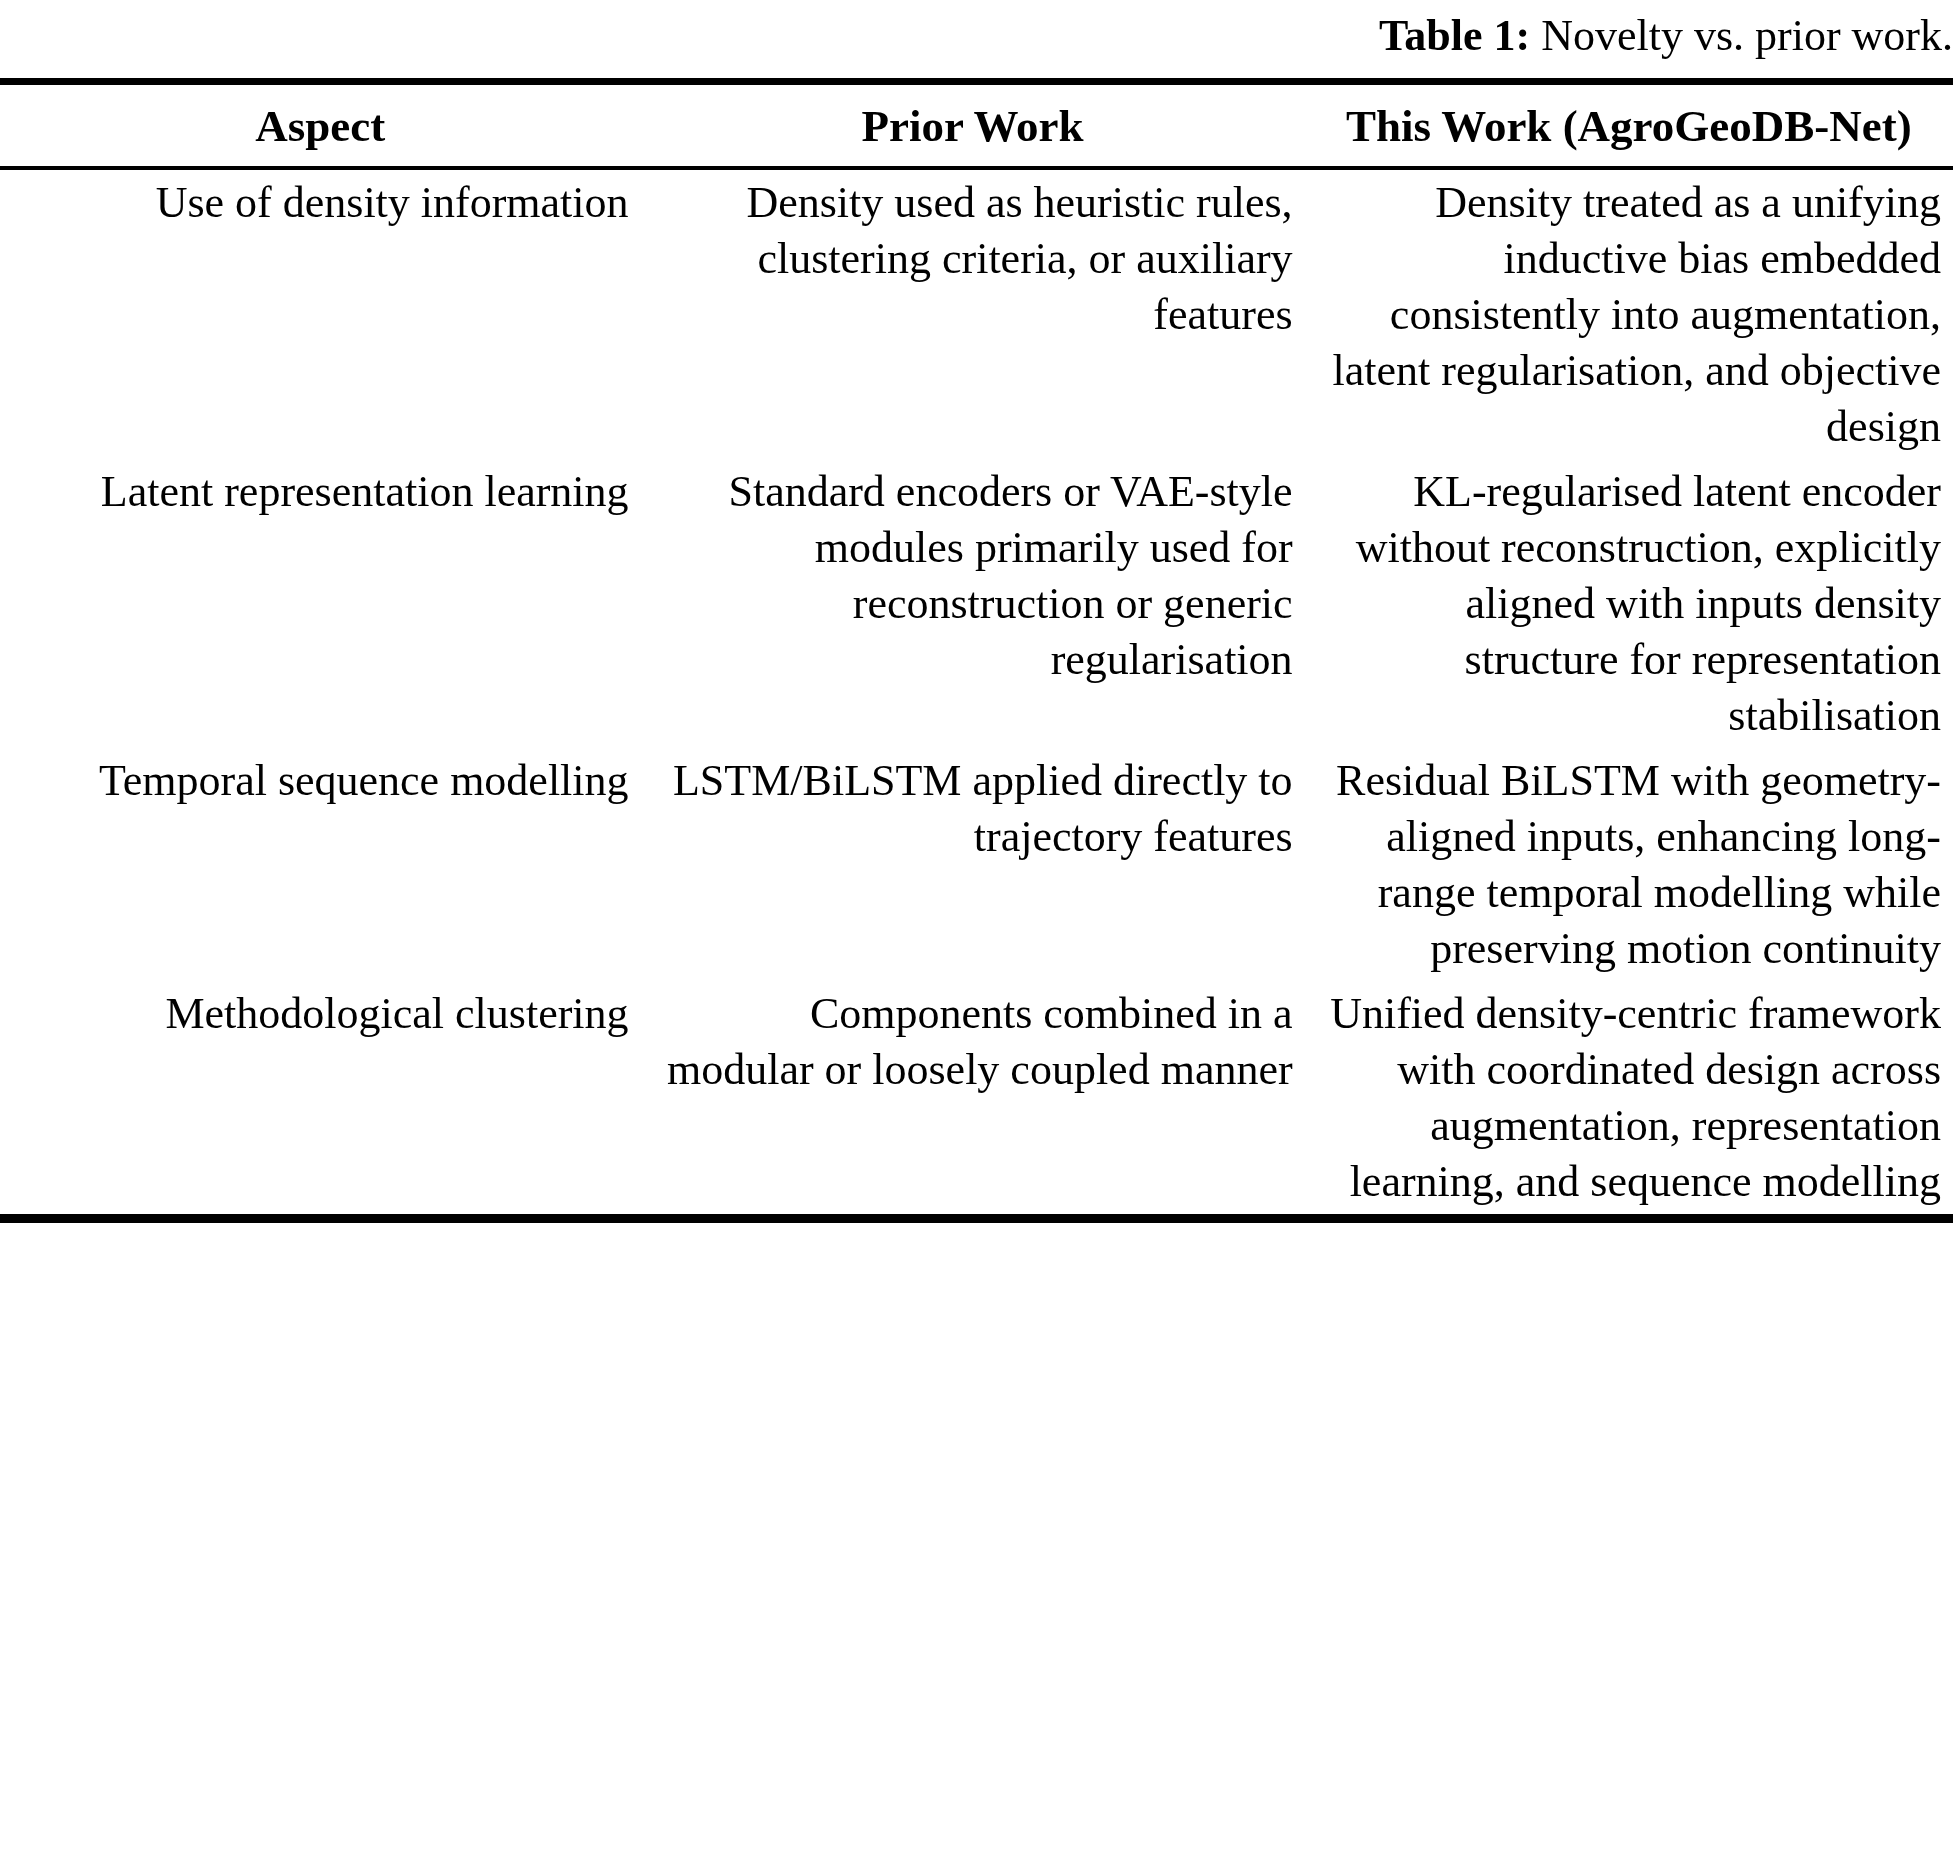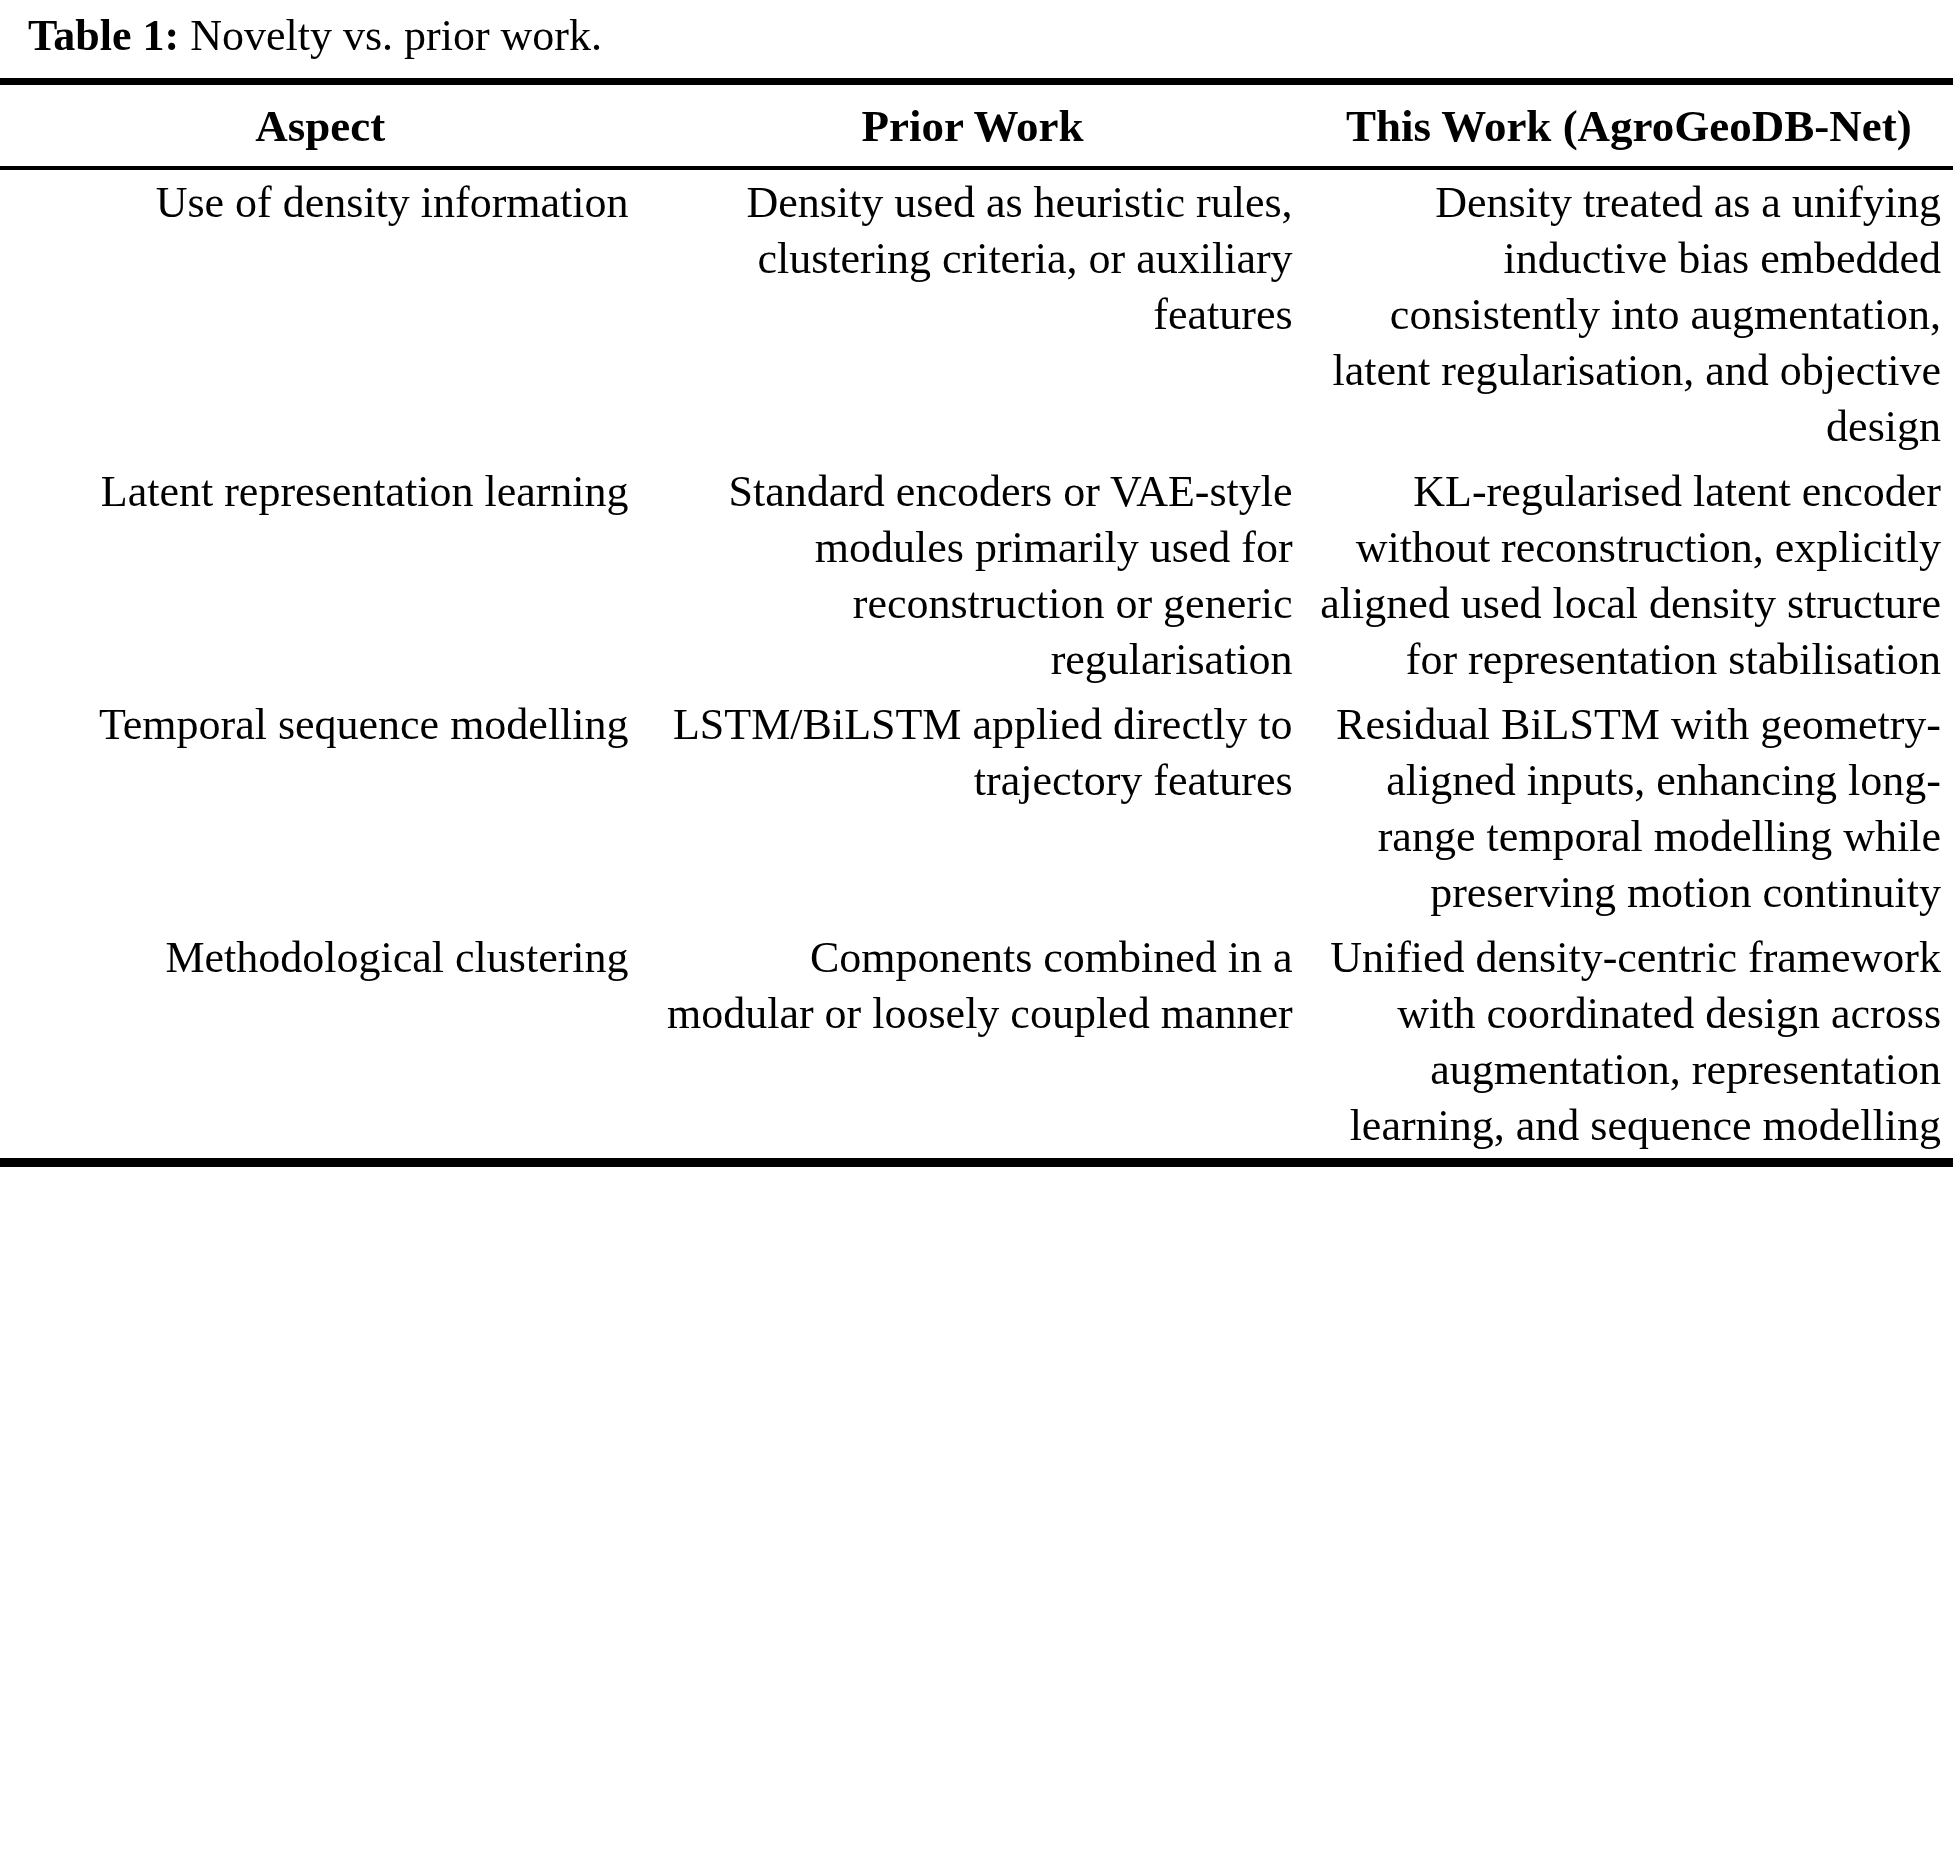--- a/index.html
+++ b/index.html
@@ -12,24 +12,23 @@
     width: 1953px;
     height: 1850px;
     background: #ffffff;
     font-family: "Liberation Serif", "DejaVu Serif", serif;
     font-size: 44px;
     line-height: 56px;
     box-sizing: border-box;
     overflow: hidden;
   }
   .caption {
-    text-align: left;
+    text-align: right;
     margin: 8px 0 14px 0;
     white-space: pre-wrap;
-    padding-left: 28px;
   }
   .caption .caption-label {
     font-weight: bold;
   }
   table.novelty-table {
     width: 100%;
     border-collapse: collapse;
     table-layout: fixed;
     border-top: 7px solid #000000;
     border-bottom: 9px solid #000000;
@@ -73,21 +72,21 @@
     </thead>
     <tbody>
       <tr>
         <td>Use of density information</td>
         <td>Density used as heuristic rules, clustering criteria, or auxiliary features</td>
         <td>Density treated as a unifying inductive bias embedded consistently into augmentation, latent regularisation, and objective design</td>
       </tr>
       <tr>
         <td>Latent representation learning</td>
         <td>Standard encoders or VAE-style modules primarily used for reconstruction or generic regularisation</td>
-        <td>KL-regularised latent encoder without reconstruction, explicitly aligned used local density structure for representation stabilisation</td>
+        <td>KL-regularised latent encoder without reconstruction, explicitly aligned with inputs density structure for representation stabilisation</td>
       </tr>
       <tr>
         <td>Temporal sequence modelling</td>
         <td>LSTM/BiLSTM applied directly to trajectory features</td>
         <td>Residual BiLSTM with geometry-aligned inputs, enhancing long-range temporal modelling while preserving motion continuity</td>
       </tr>
       <tr>
         <td>Methodological clustering</td>
         <td>Components combined in a modular or loosely coupled manner</td>
         <td>Unified density-centric framework with coordinated design across augmentation, representation learning, and sequence modelling</td>

